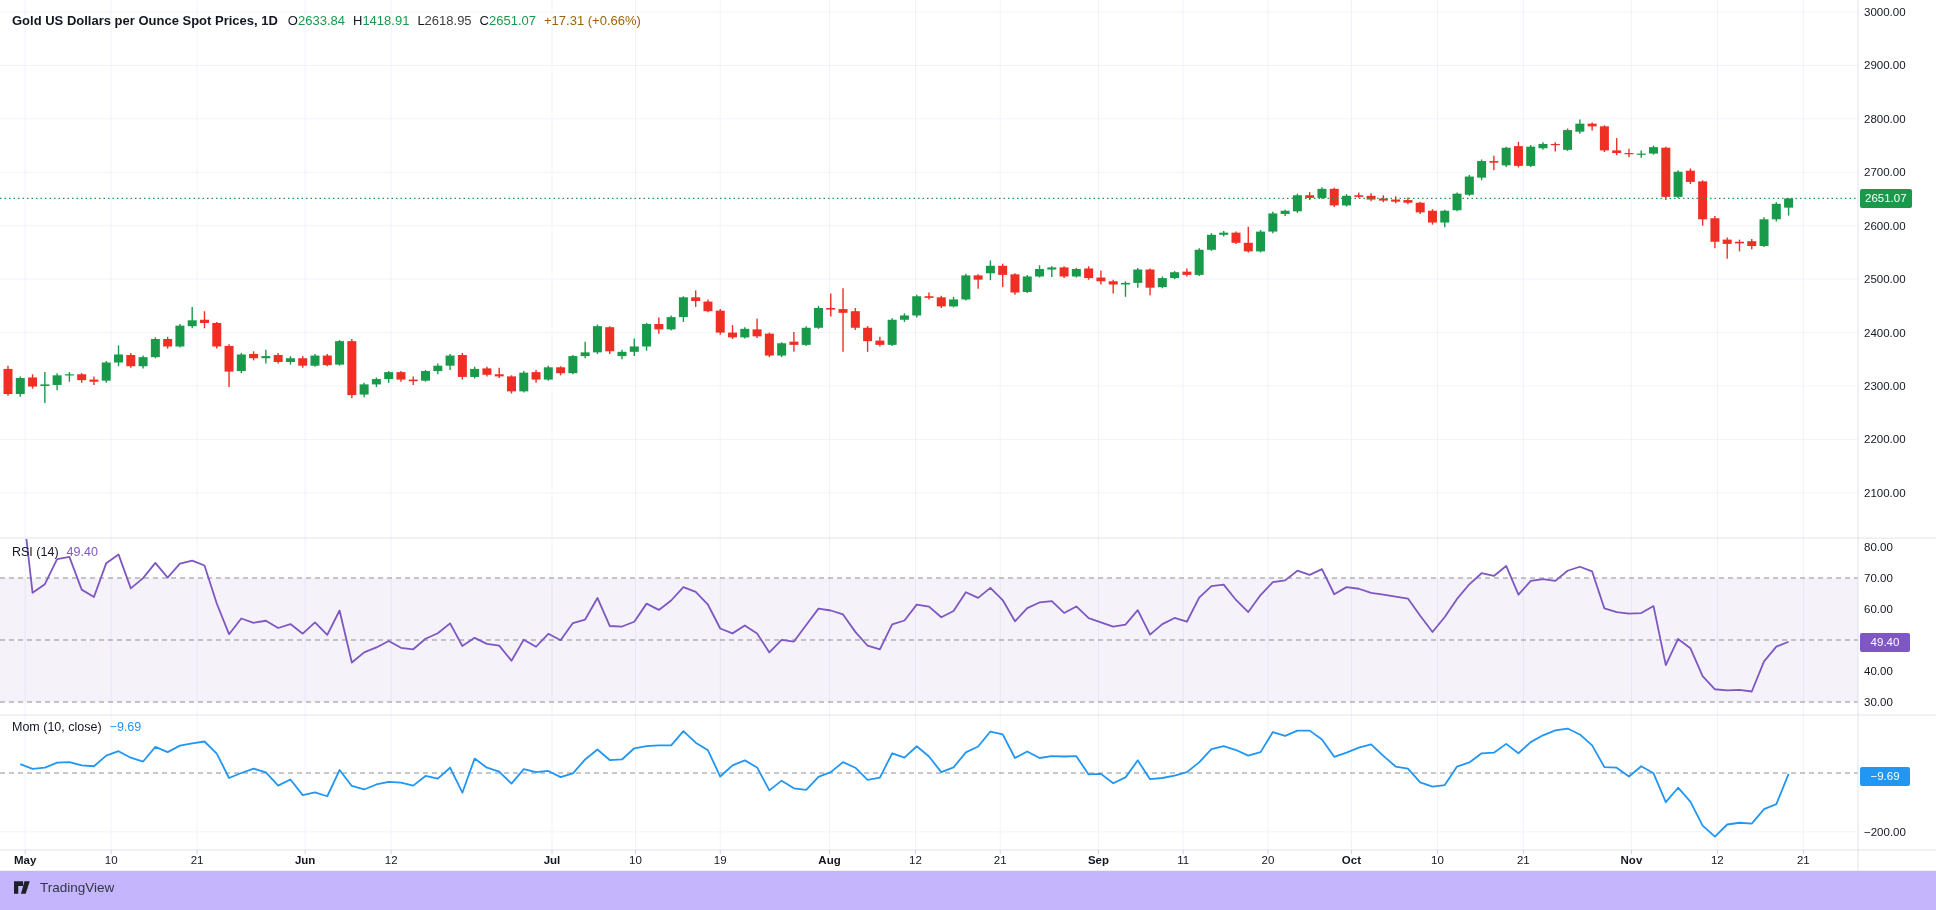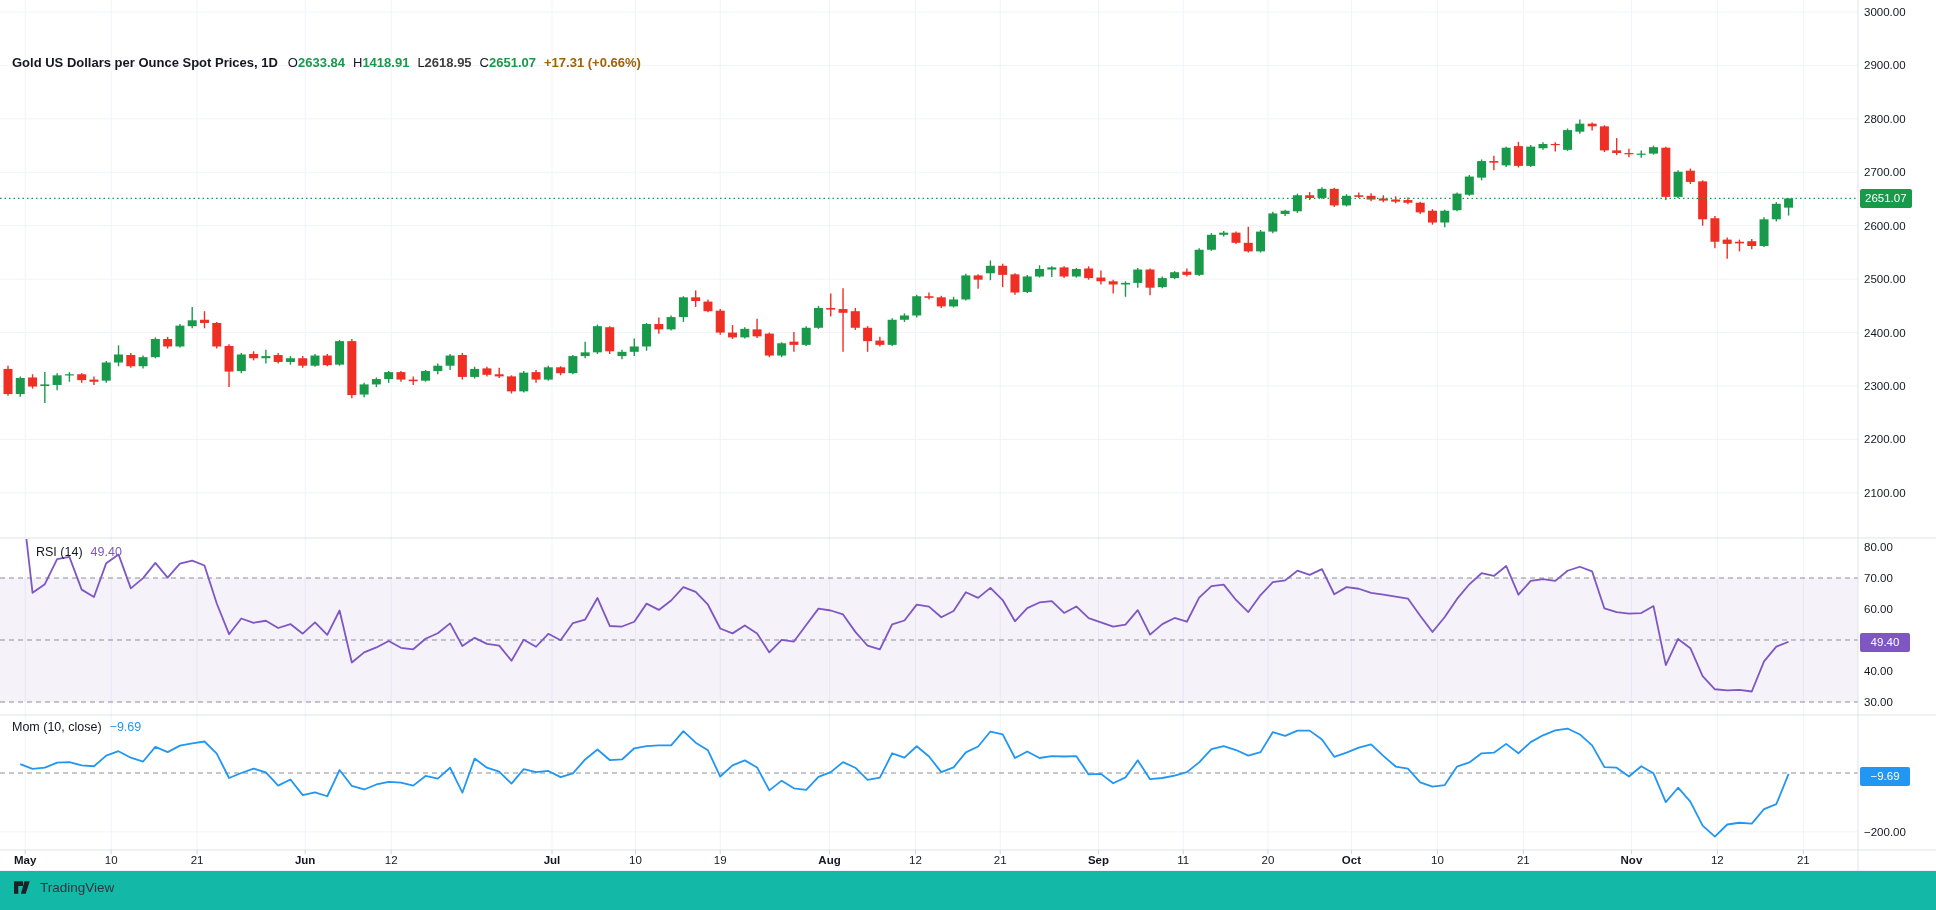--- a/index.html
+++ b/index.html
@@ -4,24 +4,24 @@
 <style>
   html,body{margin:0;padding:0;background:#fff;}
   #root{position:relative;width:1936px;height:910px;background:#fff;overflow:hidden;
         font-family:"Liberation Sans",sans-serif;-webkit-font-smoothing:antialiased;}
   #chart-svg{position:absolute;left:0;top:0;width:1936px;height:910px;}
   .legend{position:absolute;display:flex;align-items:flex-end;white-space:nowrap;
           font-size:13px;color:#131722;z-index:5;}
   .legend .title{font-weight:600;margin-right:10px;}
   .legend .pair{margin-right:8px;}
   .legend .k{color:#131722;}
-  .legend .v{font-weight:700;margin-top:42px;}
+  .legend .v{font-weight:400;}
   .badge{position:absolute;left:1860px;height:19px;line-height:19px;border-radius:2px;
          color:#fff;font-size:11.5px;text-align:center;z-index:6;padding:0 5px;min-width:40px;}
-  #footer{position:absolute;left:0;top:871px;width:1936px;height:39px;background:#14b8a6;z-index:4;}
+  #footer{position:absolute;left:0;top:871px;width:1936px;height:39px;background:#c4b5fd;z-index:4;}
   #brand{position:absolute;left:14px;top:9px;display:flex;align-items:center;gap:6px;}
   #brand span{font-size:13.5px;font-weight:500;color:#333640;}
 </style>
 </head>
 <body>
 
 <div id="root">
 
   <svg id="chart-svg" viewBox="0 0 1936 910">
       <defs>
@@ -440,21 +440,21 @@
 
   <div class="legend" style="left:12px;top:13px;">
     <span class="title">Gold US Dollars per Ounce Spot Prices, 1D</span>
     <span class="pair"><span class="k">O</span><span class="v ohlc-v" style="color: rgb(24, 154, 74);">2633.84</span></span>
     <span class="pair"><span class="k">H</span><span class="v ohlc-v" style="color: rgb(24, 154, 74);">1418.91</span></span>
     <span class="pair"><span class="k">L</span><span class="v ohlc-v" style="color: #404040;">2618.95</span></span>
     <span class="pair"><span class="k">C</span><span class="v ohlc-v" style="color: rgb(24, 154, 74);">2651.07</span></span>
     <span class="pair v ohlc-v" style="color: #a16207;">+17.31 (+0.66%)</span>
   </div>
 
-  <div class="legend" style="left:12px;top:545px;font-size:12.5px;margin-left:24px;">
+  <div class="legend" style="left:12px;top:545px;font-size:12.5px;">
     <span>RSI (14)</span>
     <span id="rsi-val" style="margin-left: 8px; color: rgb(126, 87, 194);">49.40</span>
   </div>
 
   <div class="legend" style="left:12px;top:704px;font-size:12.5px;margin-top:16px;">
     <span>Mom (10, close)</span>
     <span id="mom-val" style="margin-left: 8px; color: rgb(33, 150, 243);">−9.69</span>
   </div>
 
   <div class="badge" id="price-badge" style="top: 189px; background: rgb(24, 154, 74);">2651.07</div>

